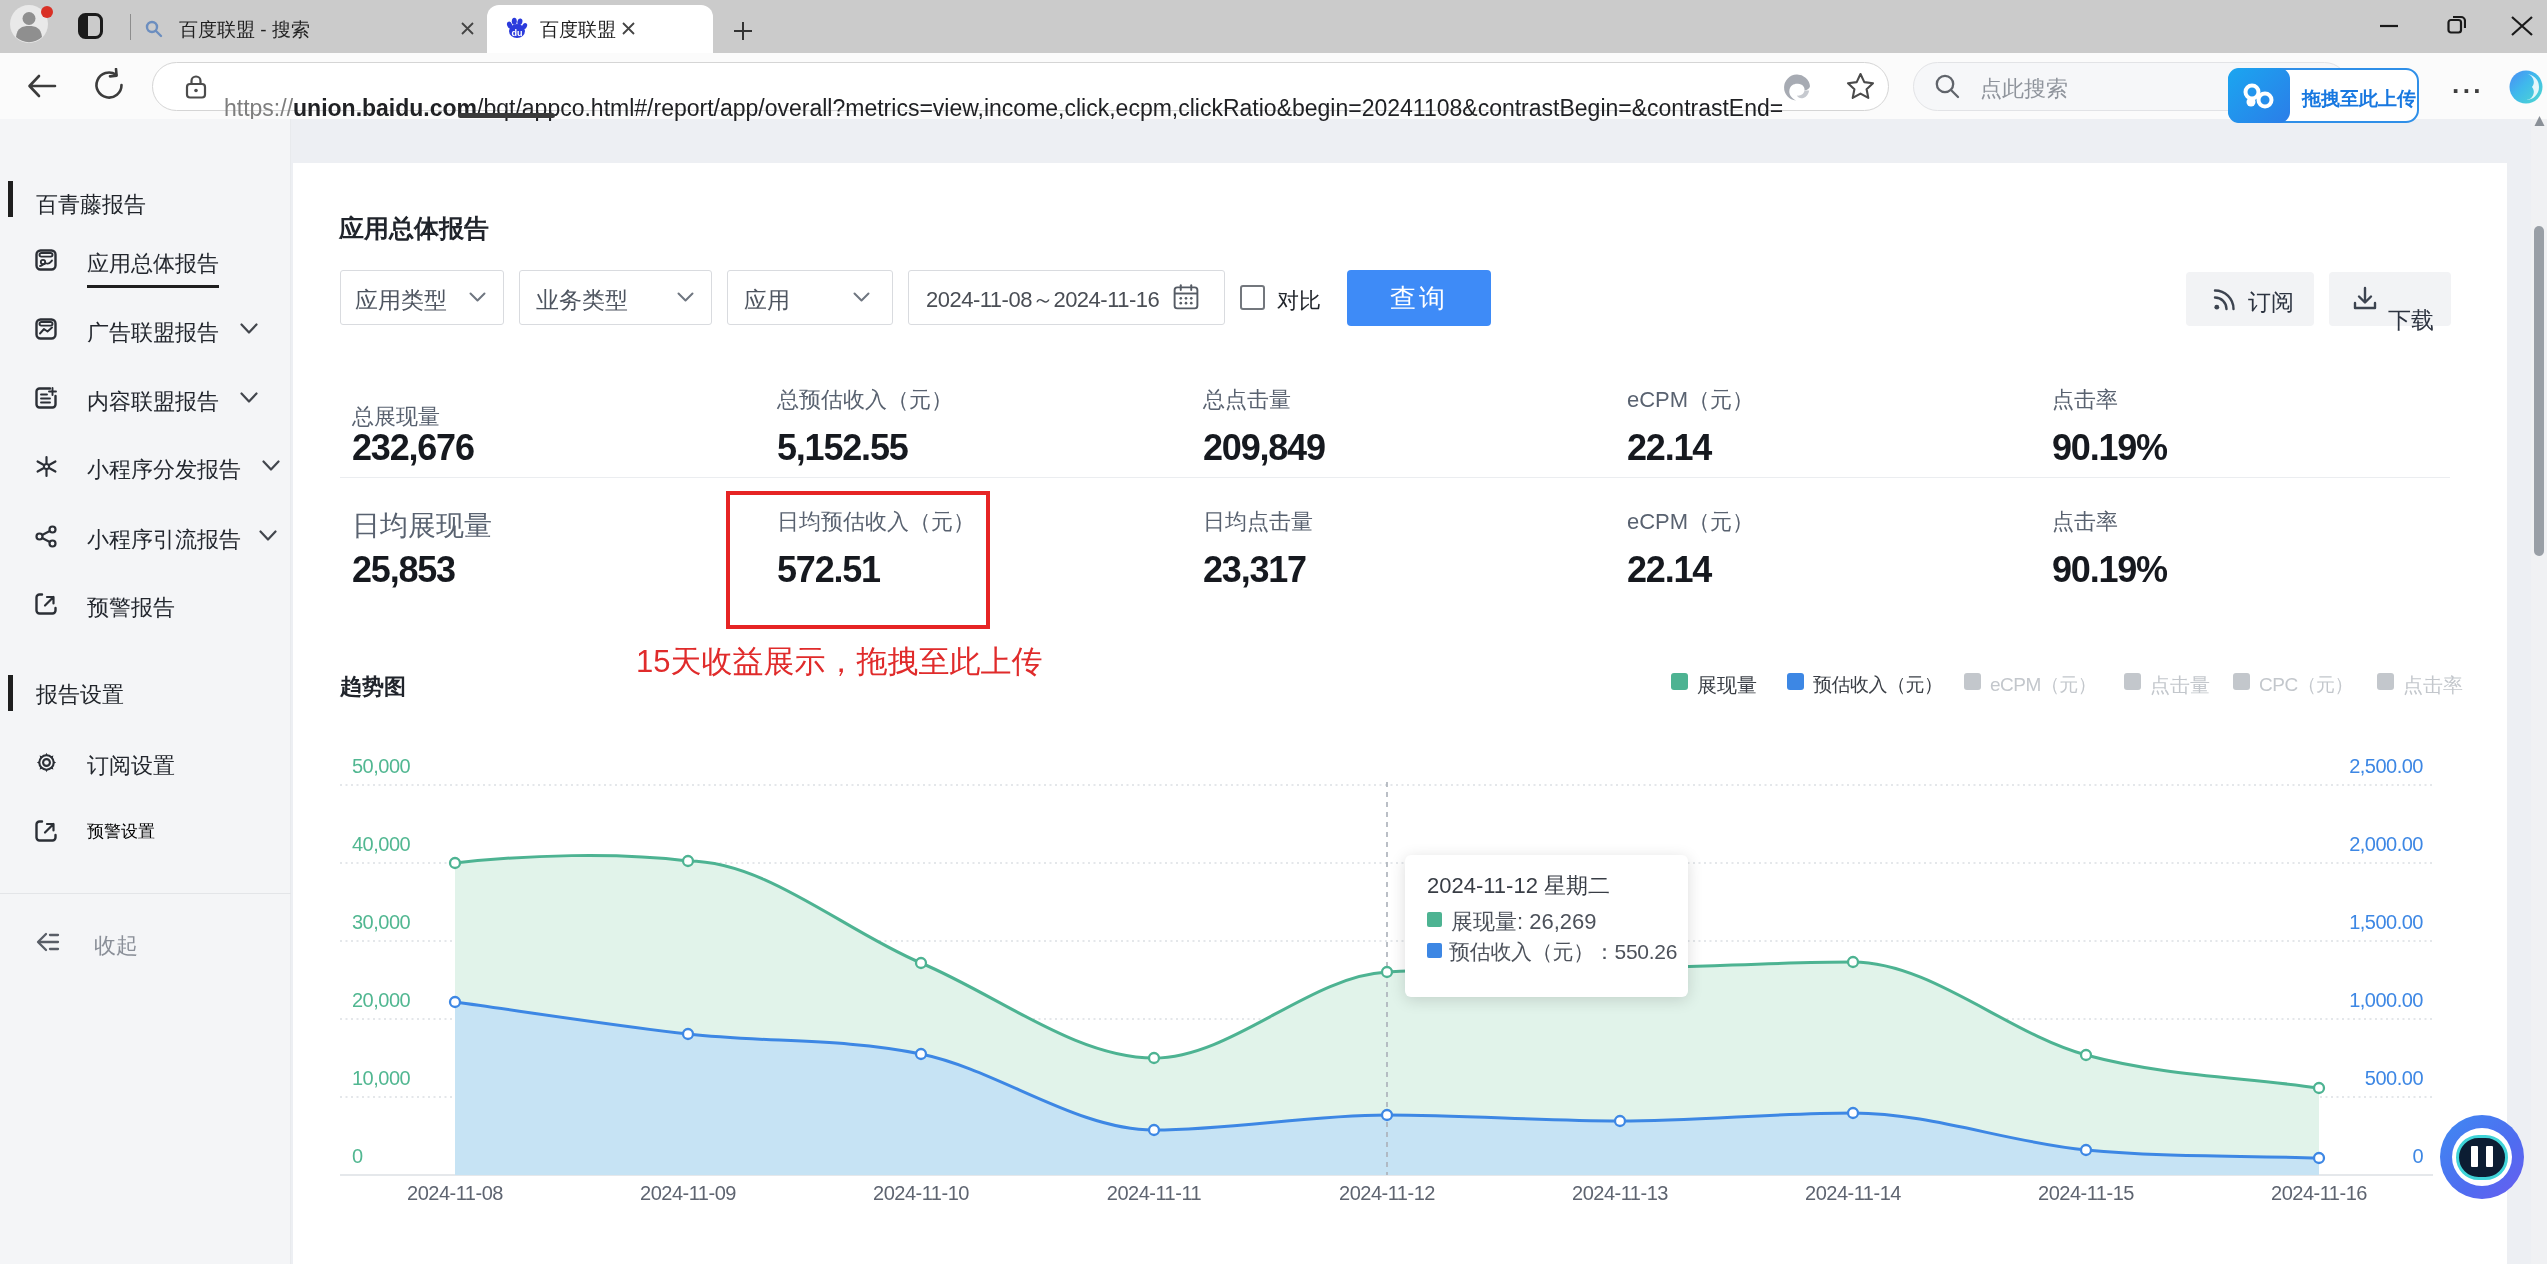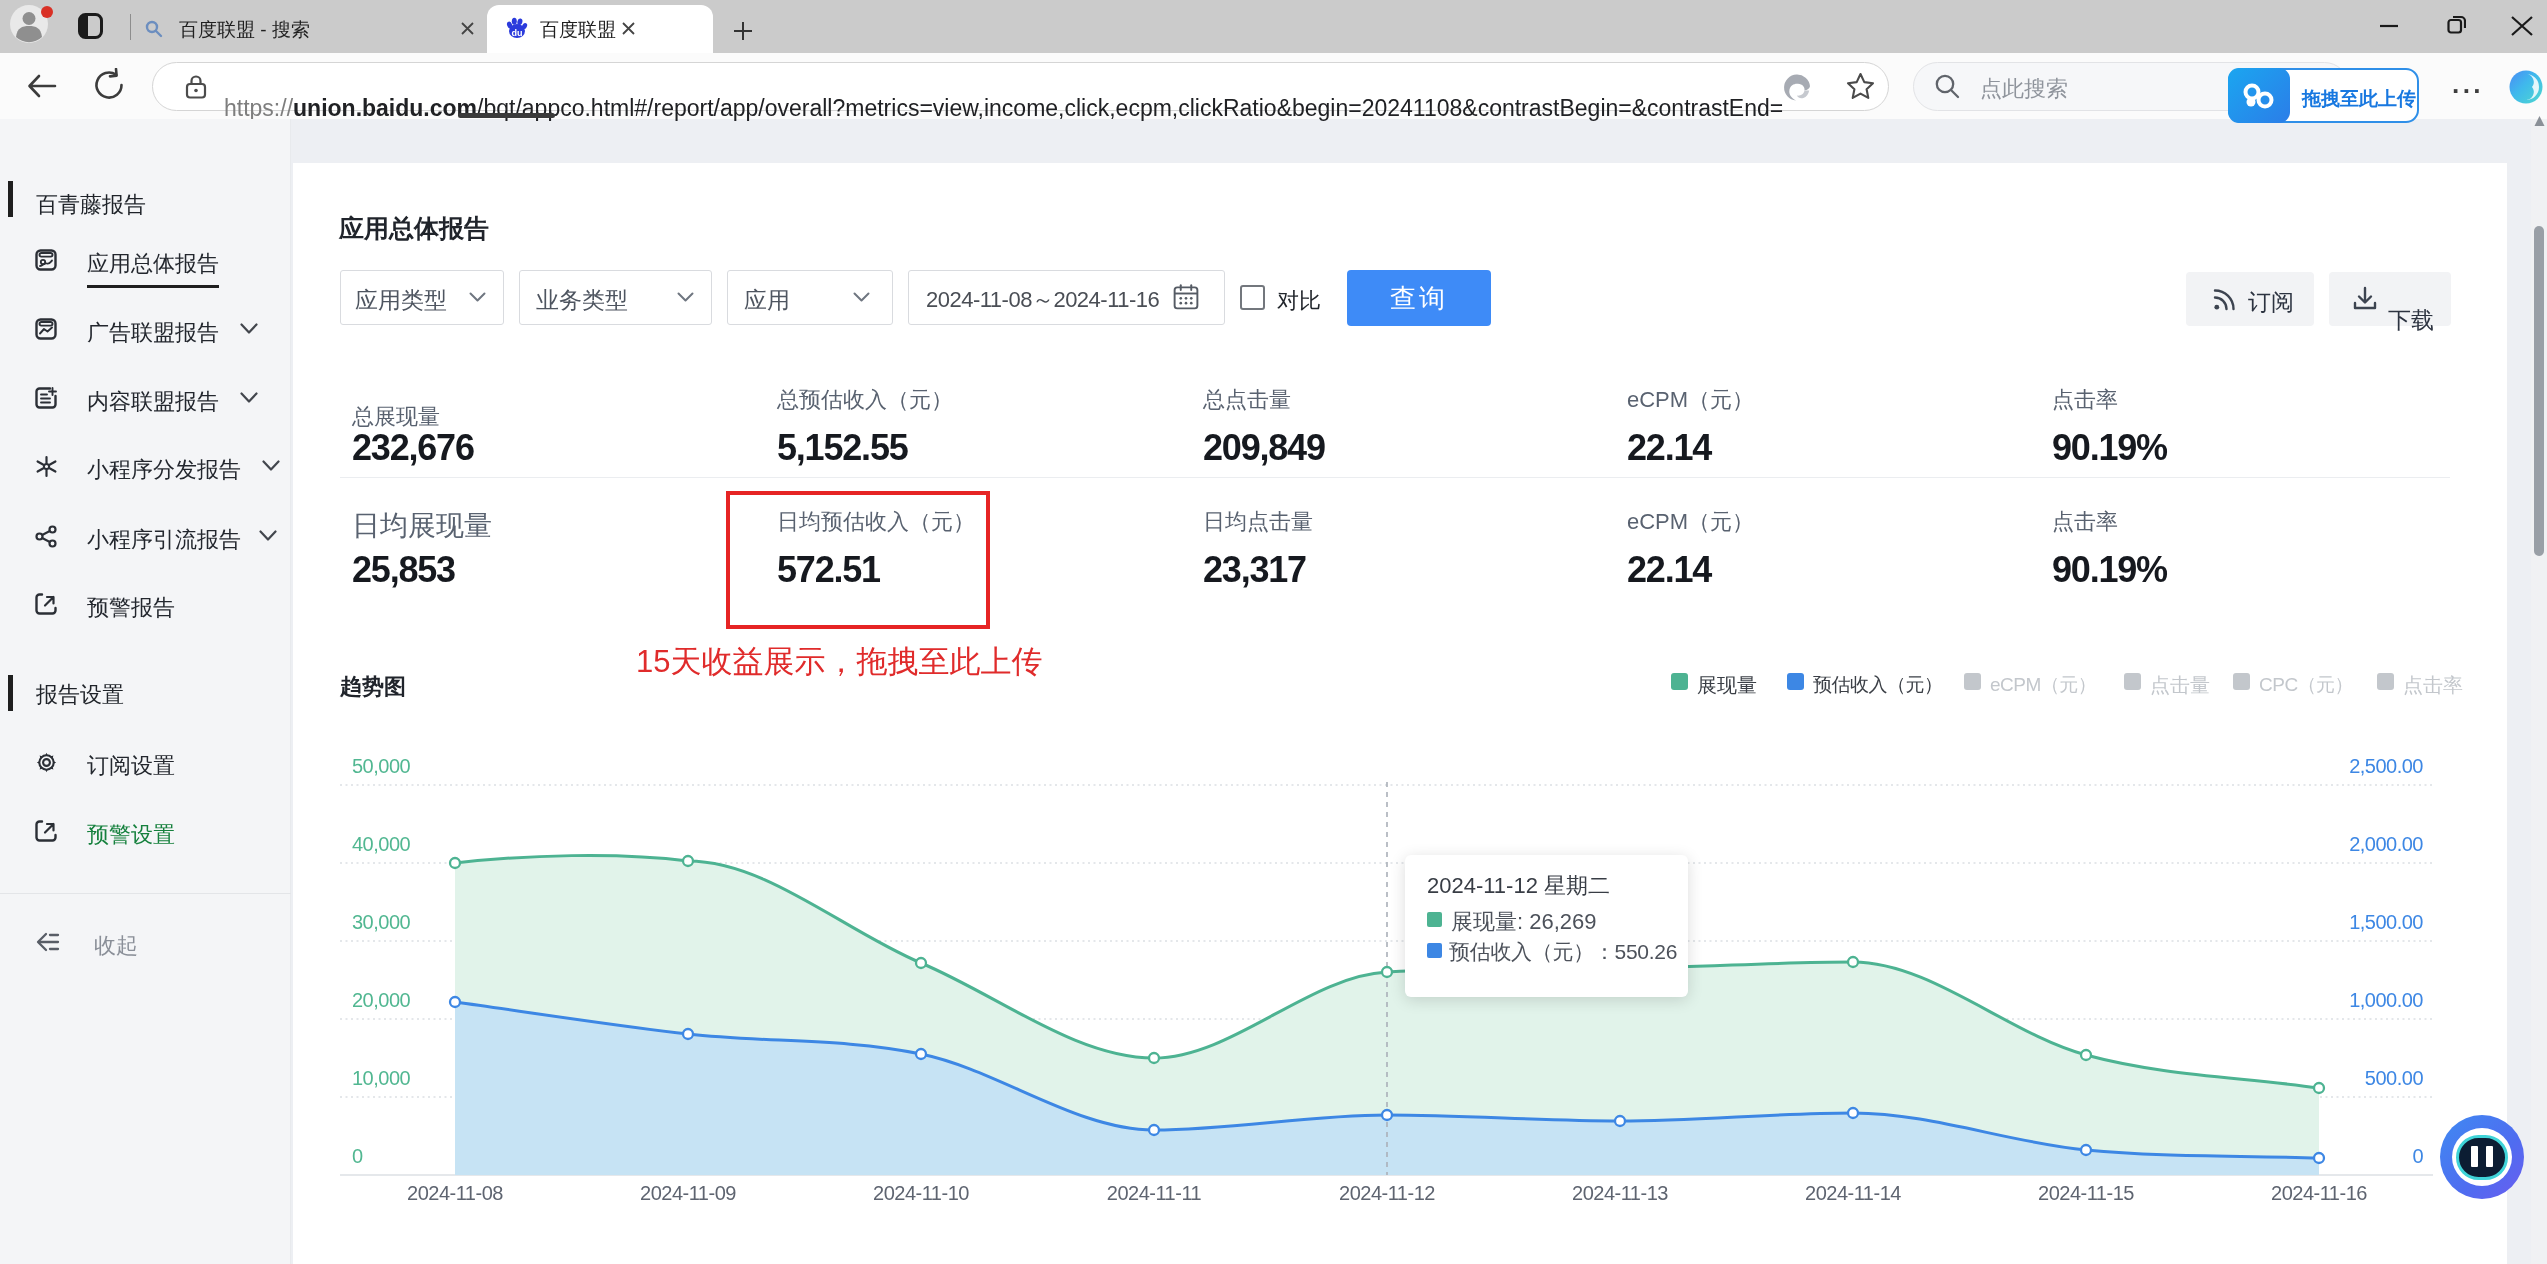--- a/index.html
+++ b/index.html
@@ -193,21 +193,21 @@
   <circle cx="11.5" cy="11.5" r="3.4" fill="none" stroke="#2b2f36" stroke-width="2.1"></circle>
   <path d="M11.5 1.8 L13 5 L10 5 Z M11.5 21.2 L13 18 L10 18 Z M1.8 11.5 L5 10 L5 13 Z M21.2 11.5 L18 10 L18 13 Z M4.6 4.6 L7.8 5.6 L5.6 7.8 Z M18.4 18.4 L15.2 17.4 L17.4 15.2 Z M4.6 18.4 L5.6 15.2 L7.8 17.4 Z M18.4 4.6 L17.4 7.8 L15.2 5.6 Z" fill="#2b2f36"></path>
   <circle cx="11.5" cy="11.5" r="7.2" fill="none" stroke="#2b2f36" stroke-width="2.1"></circle>
 </svg>
 <div class="abs" style="left:87px;top:751px;font-size:22px;color:#23272e;">订阅设置</div>
 
 <svg class="abs" style="left:35px;top:820px;" width="22" height="22" viewBox="0 0 22 22">
   <path d="M7 1.5 L4.5 1.5 A3 3 0 0 0 1.5 4.5 L1.5 17.5 A3 3 0 0 0 4.5 20.5 L17.5 20.5 A3 3 0 0 0 20.5 17.5 L20.5 15" fill="none" stroke="#2b2f36" stroke-width="2.4" stroke-linecap="round"></path>
   <path d="M12 4 L18.5 4 M18.5 4 L18.5 10.5 M18.5 4 L10 12.5" fill="none" stroke="#2b2f36" stroke-width="2.2" stroke-linecap="round" stroke-linejoin="round"></path>
 </svg>
-<div class="abs" style="left:87px;top:820px;font-size:22px;color:#15803d;">预警设置</div>
+<div class="abs" style="left:87px;top:820px;font-size:17px;color:#000000;">预警设置</div>
 
 <div class="abs" style="left:0;top:893px;width:291px;height:1px;background:#e3e5e8;"></div>
 <svg class="abs" style="left:36px;top:931px;" width="24" height="22" viewBox="0 0 24 22">
   <path d="M10 3 L2 11 L10 19" fill="none" stroke="#585d66" stroke-width="2.3" stroke-linecap="round" stroke-linejoin="round"></path>
   <line x1="3" y1="11" x2="22" y2="11" stroke="#585d66" stroke-width="2.3" stroke-linecap="round"></line>
   <line x1="14" y1="4" x2="22" y2="4" stroke="#585d66" stroke-width="2.3" stroke-linecap="round"></line>
   <line x1="14" y1="18" x2="22" y2="18" stroke="#585d66" stroke-width="2.3" stroke-linecap="round"></line>
 </svg>
 <div class="abs" style="left:94px;top:931px;font-size:22px;color:#8a8f98;">收起</div>
 

